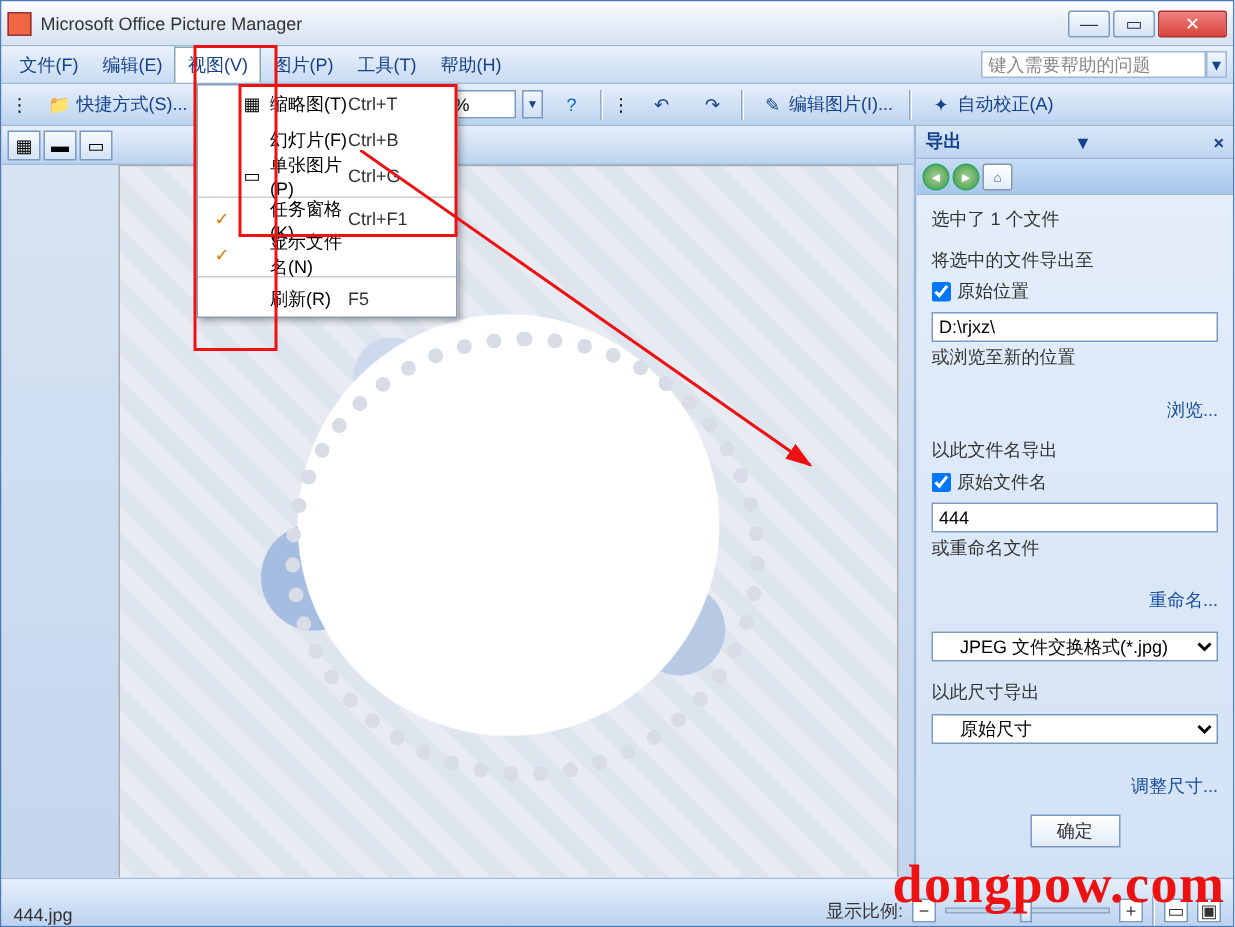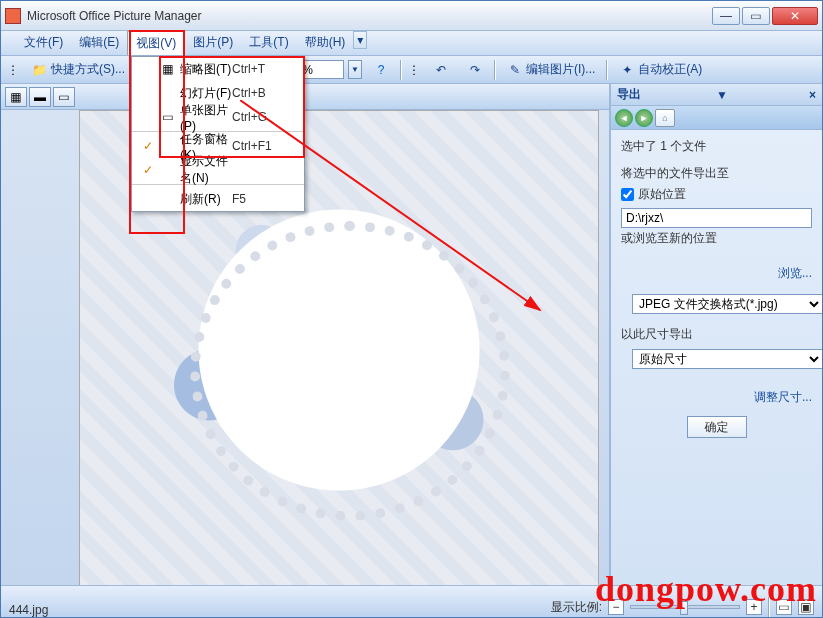--- a/index.html
+++ b/index.html
@@ -4,21 +4,21 @@
 <style>
 *{margin:0;padding:0;box-sizing:border-box;font-family:"Microsoft YaHei",SimSun,Arial,sans-serif;font-size:12px}
 body{background:#fff;overflow:hidden;width:823px;height:618px;position:relative}
 .window{width:823px;height:618px;border:1px solid #4a7ab5;background:#fff;display:flex;flex-direction:column}
 .titlebar{height:30px;background:linear-gradient(#fdfdfe,#e8eef7 45%,#d6e2f1);display:flex;align-items:center;padding:0 4px;border-bottom:1px solid #9db8d9}
 .t-icon{width:16px;height:16px;background:#e64;border:1px solid #933;margin-right:6px}
 .t-title{flex:1;color:#333}
 .winbtns{display:flex;gap:2px}
 .winbtn{width:28px;height:18px;border:1px solid #7a9ac2;background:linear-gradient(#f7fbff,#d5e3f4);display:flex;align-items:center;justify-content:center;color:#335;border-radius:2px}
 .winbtn.close{width:46px;background:linear-gradient(#f08080,#d9443a);border-color:#a33;color:#fff}
-.menubar{height:25px;background:linear-gradient(#eaf1fb,#c8dbf3);display:flex;align-items:flex-start;padding:0 15px;border-bottom:1px solid #9db8d9}
+.menubar{height:25px;background:linear-gradient(#eaf1fb,#c8dbf3);display:flex;align-items:center;padding:0 4px;border-bottom:1px solid #9db8d9}
 .mitem{padding:3px 8px;color:#15428b;cursor:default}
 .mitem.active{background:#fff;border:1px solid #8aa;border-bottom:none}
 .helpbox{margin-left:auto;width:150px;height:18px;border:1px solid #9db8d9;background:#fff;padding:0 4px;color:#888;display:flex;align-items:center}
 .helpdd{width:14px;height:18px;border:1px solid #9db8d9;background:linear-gradient(#f0f6fd,#cfe0f4);display:flex;align-items:center;justify-content:center;color:#15428b}
 .toolbar{height:28px;background:linear-gradient(#e6effb,#bcd3ef);display:flex;align-items:center;padding:2px 4px;gap:4px;border-bottom:1px solid #9db8d9}
 .tbtn{height:22px;padding:0 6px;border:1px solid transparent;display:flex;align-items:center;gap:3px;color:#15428b}
 .tico{width:16px;height:16px;display:inline-flex;align-items:center;justify-content:center}
 .sep{width:2px;height:20px;border-left:1px solid #8fa9cb;border-right:1px solid #fff}
 .zoombox{width:60px;height:19px;border:1px solid #7a9ac2;background:#fff;padding:0 4px;display:flex;align-items:center}
 .dd{width:14px;height:19px;border:1px solid #7a9ac2;background:linear-gradient(#f0f6fd,#cfe0f4);display:flex;align-items:center;justify-content:center;color:#15428b;font-size:8px}
@@ -39,21 +39,21 @@
 .sp-head .x{margin-left:auto;cursor:pointer}
 .sp-nav{height:24px;background:linear-gradient(#c7ddf5,#a6c6ea);display:flex;align-items:center;padding:0 4px;gap:2px;border-bottom:1px solid #9db8d9}
 .nbtn{width:18px;height:18px;border-radius:9px;background:radial-gradient(#9fd49a,#4a9440);border:1px solid #2a6;display:flex;align-items:center;justify-content:center;color:#fff;font-size:9px}
 .nbtn.home{background:linear-gradient(#fff,#e0ecfa);border:1px solid #89a;border-radius:2px;color:#557;width:20px}
 .sp-body{flex:1;padding:8px 10px;overflow:auto;color:#333}
 .sect{margin-bottom:10px}
 .slabel{margin-bottom:4px}
 .cb{display:flex;align-items:center;gap:4px;margin:3px 0}
 .cb input{width:13px;height:13px}
 .inp{width:100%;height:20px;border:1px solid #7a9ac2;background:#fff;padding:0 4px;margin:2px 0}
-.sel{width:100%;height:20px;border:1px solid #7a9ac2;background:#fff;padding:0 2px;margin:2px 11px}
+.sel{width:100%;height:20px;border:1px solid #7a9ac2;background:#fff;padding:0 14px;margin:2px 0}
 .link{color:#1a4fa0;text-align:right;cursor:pointer;margin-top:18px}
 .okbtn{width:60px;height:22px;margin:6px auto 0;border:1px solid #7a9ac2;background:linear-gradient(#fefefe,#e1ecf9);display:flex;align-items:center;justify-content:center}
 .statusbar{height:32px;background:linear-gradient(#e6effb,#bcd3ef);display:flex;align-items:flex-end;padding:0 8px;border-top:1px solid #9db8d9;color:#333;gap:12px}
 .zoomctl{margin-left:auto;display:flex;align-items:center;gap:6px}
 .zbtn{width:16px;height:16px;border:1px solid #7a9ac2;background:#fff;display:flex;align-items:center;justify-content:center}
 .slider{width:110px;height:4px;background:#c3d3e8;border:1px solid #8fa9cb;position:relative}
 .thumb{position:absolute;left:45%;top:-5px;width:8px;height:14px;background:linear-gradient(#fff,#cfe0f4);border:1px solid #7a9ac2}
 .dropdown{position:absolute;left:131px;top:56px;width:174px;background:#fff;border:1px solid #8a9db5;box-shadow:2px 2px 4px rgba(0,0,0,.3);z-index:50}
 .dropdown .row{display:flex;align-items:center;height:24px;padding:0 6px}
 .dropdown .chk{width:20px;text-align:center;color:#d97b00}
@@ -82,20 +82,21 @@
   </div>
  </div>
 
  <div class="menubar">
   <span class="mitem">文件(F)</span>
   <span class="mitem">编辑(E)</span>
   <span class="mitem active">视图(V)</span>
   <span class="mitem">图片(P)</span>
   <span class="mitem">工具(T)</span>
   <span class="mitem">帮助(H)</span>
+  <div class="helpbox">键入需要帮助的问题</div>
   <div class="helpdd">▾</div>
  </div>
 
  <div class="toolbar">
   <span class="tico">⋮</span>
   <div class="tbtn">
         <span class="tico">📁</span>
         <span>快捷方式(S)...</span>
       </div>
   <div class="sep"></div>
@@ -162,20 +163,30 @@
     <div class="sect">选中了 1 个文件</div>
     <div class="sect">
      <div class="slabel">将选中的文件导出至</div>
      <label class="cb">
               <input type="checkbox" checked="" style="">
               <span>原始位置</span>
             </label>
      <input class="inp" value="D:\rjxz\" style="">
      <div>或浏览至新的位置</div>
      <div class="link">浏览...</div>
+    </div>
+    <div class="sect">
+     <div class="slabel">以此文件名导出</div>
+     <label class="cb">
+              <input type="checkbox" checked="" style="">
+              <span>原始文件名</span>
+            </label>
+     <input class="inp" value="444" style="">
+     <div>或重命名文件</div>
+     <div class="link">重命名...</div>
     </div>
     <div class="sect">
      <select class="sel"><option>JPEG 文件交换格式(*.jpg)</option></select>
     </div>
     <div class="sect">
      <div class="slabel">以此尺寸导出</div>
      <select class="sel"><option>原始尺寸</option></select>
      <div class="link">调整尺寸...</div>
     </div>
     <div class="okbtn">确定</div>

